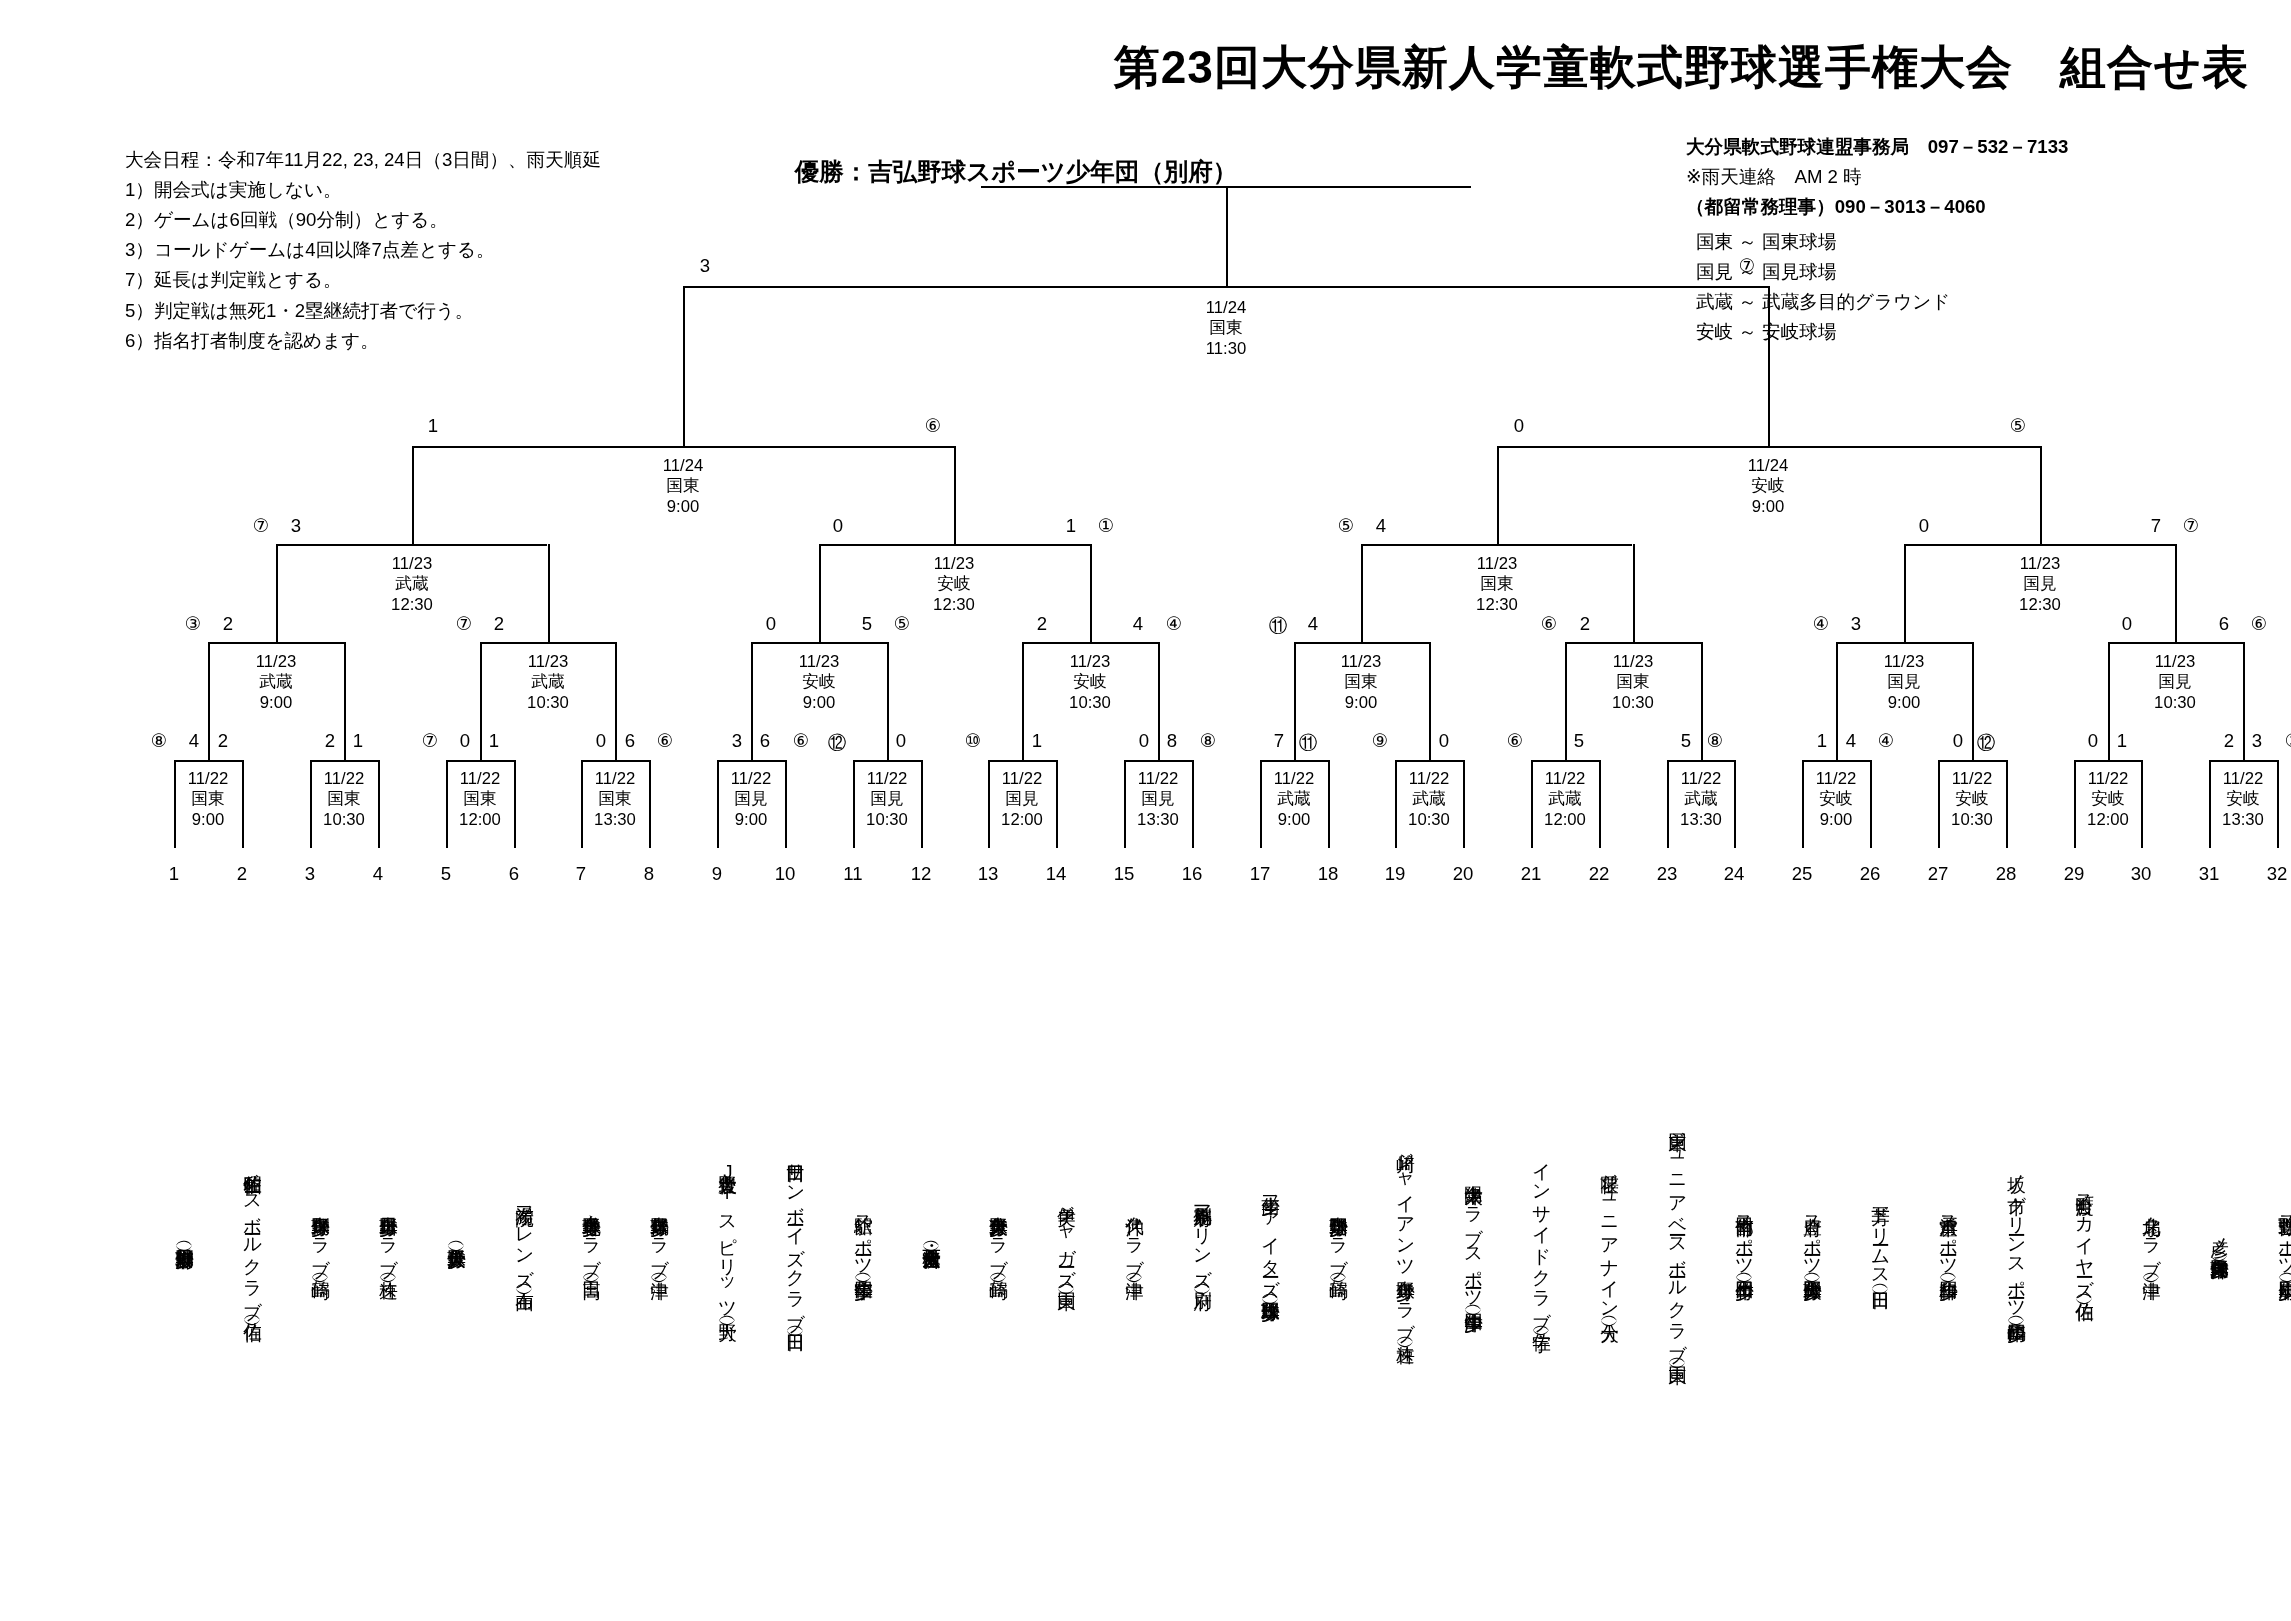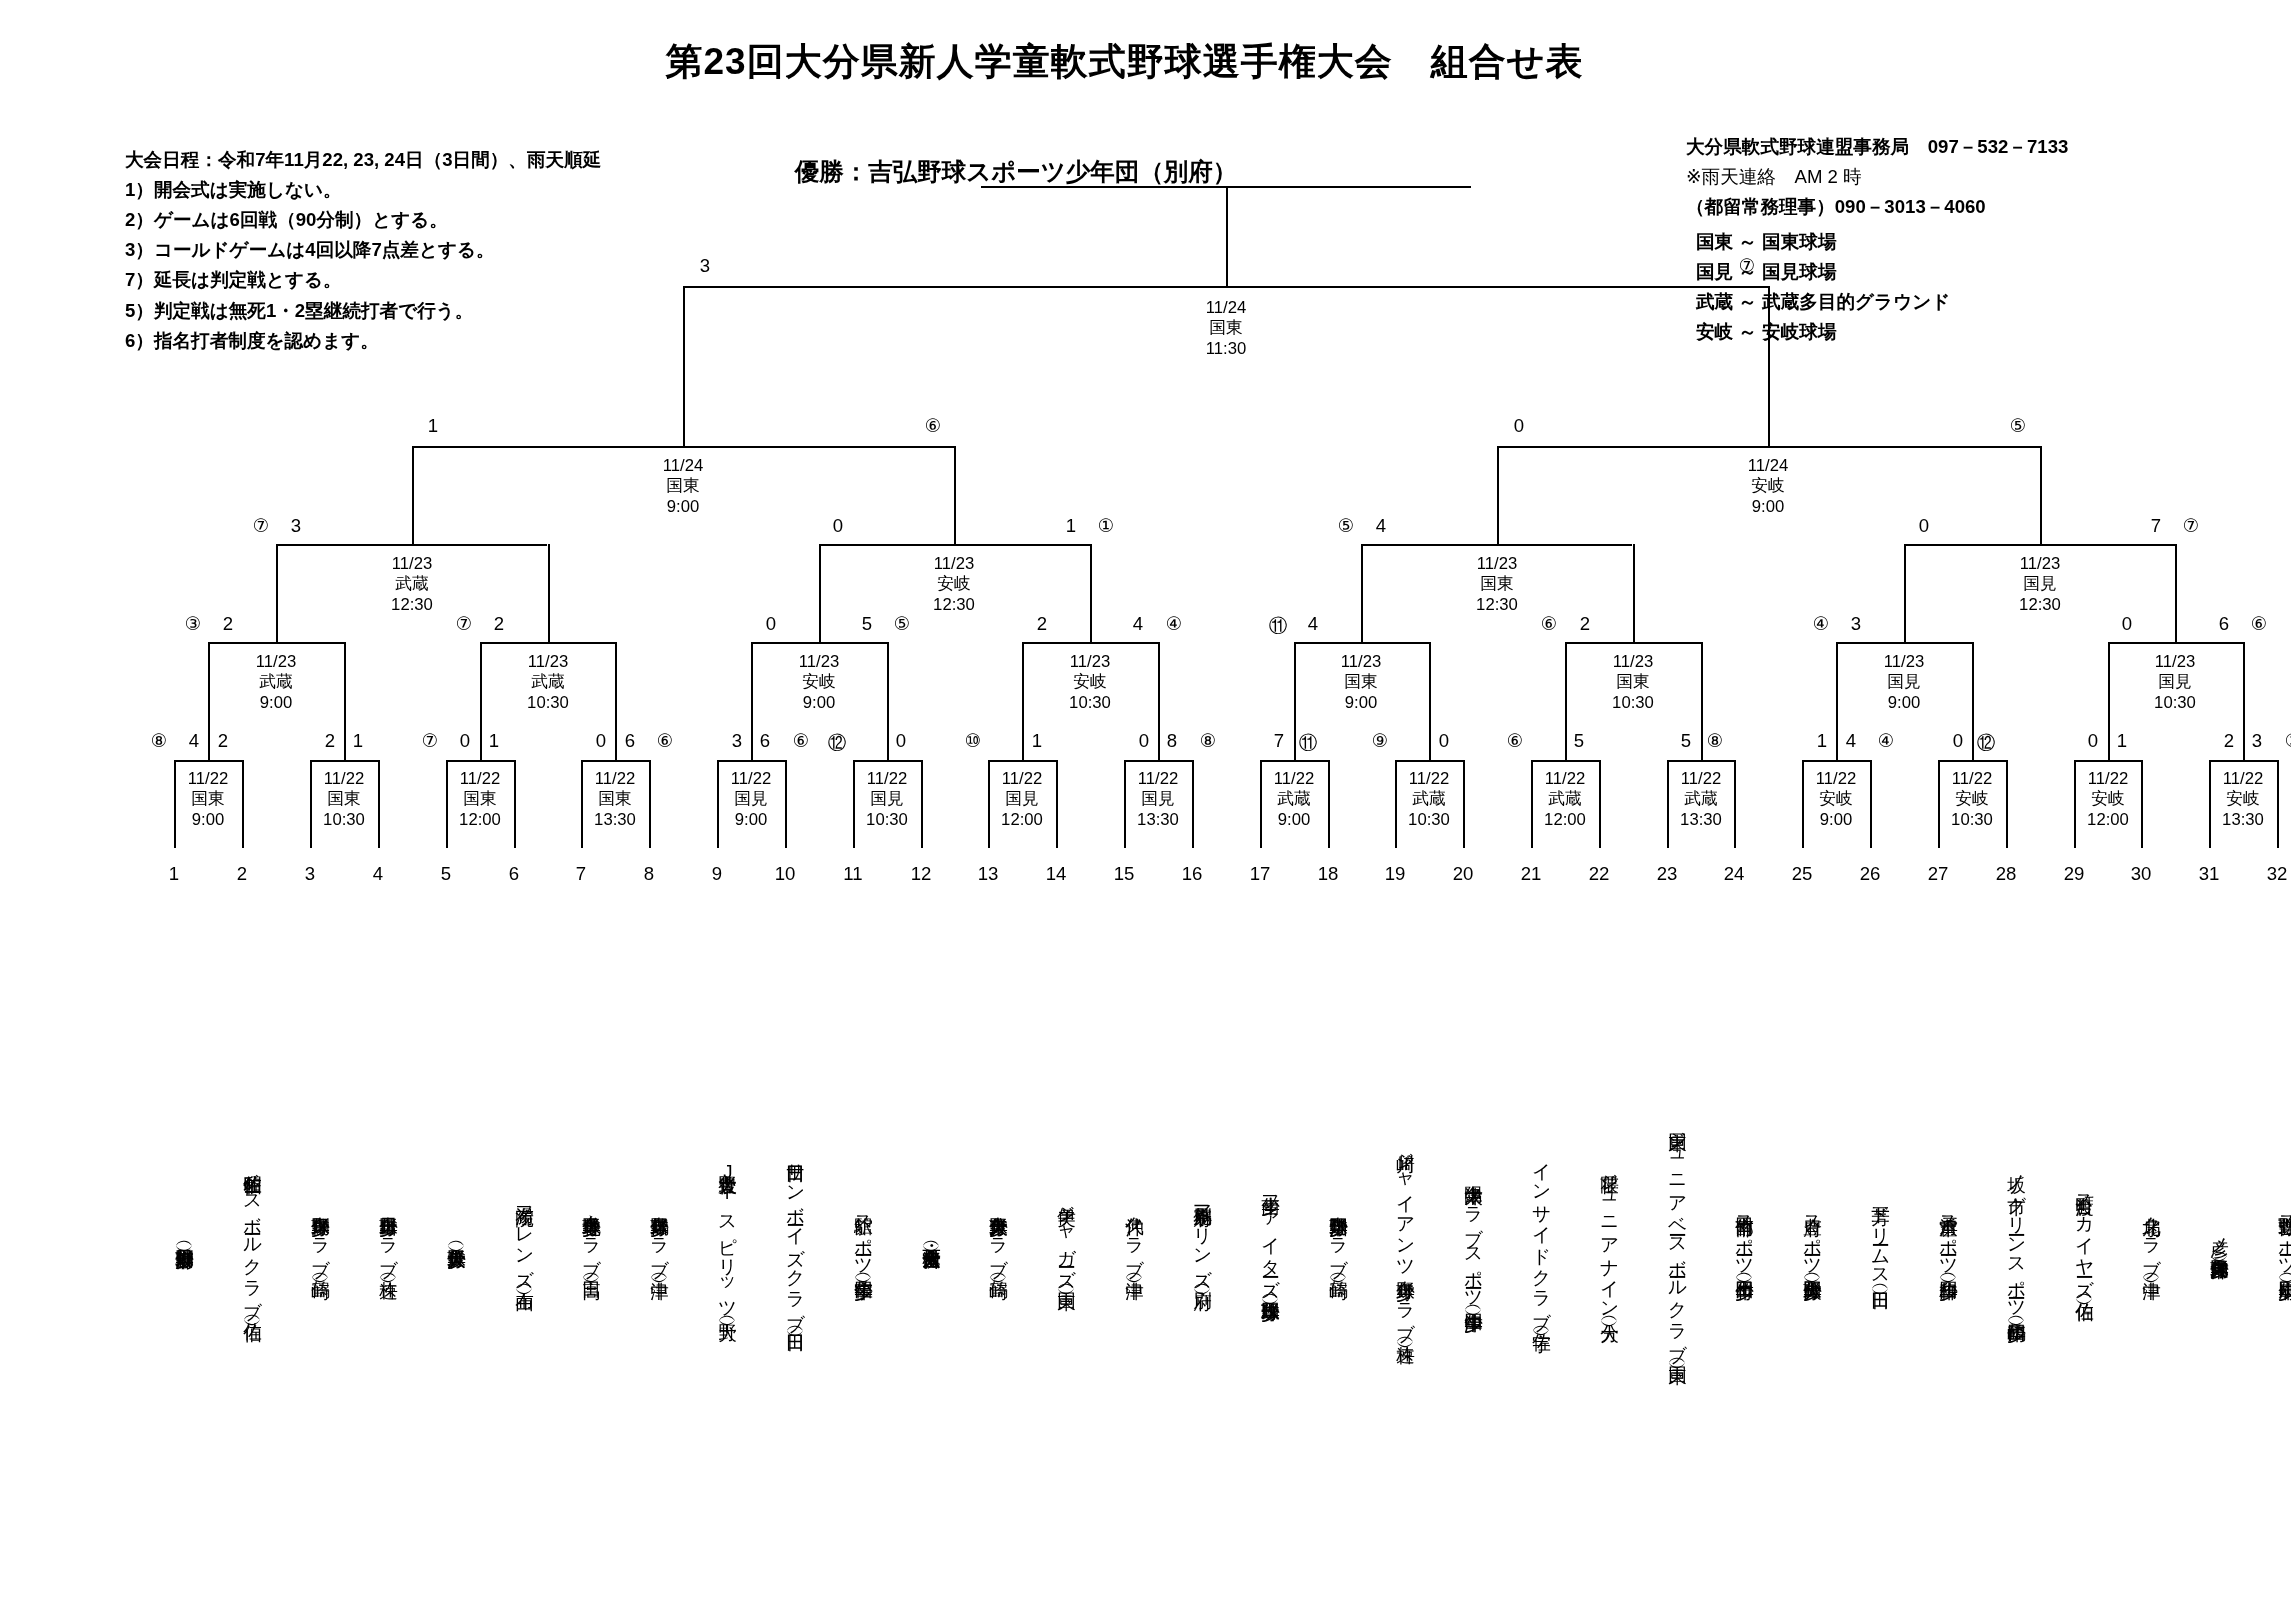--- a/index.html
+++ b/index.html
@@ -4,24 +4,24 @@
 <style>
   html,body{margin:0;padding:0;}
   body{
     width:2292px;height:1621px;
     background:#ffffff;
     font-family:"Liberation Sans","DejaVu Sans",sans-serif;
     color:#000;
     position:relative;
     overflow:hidden;
   }
-  .abs{position:absolute;font-weight:bold;}
+  .abs{position:absolute;}
   #title{
-    top:37px;left:0;width:2249px;text-align:center;
-    font-size:37px;font-weight:bold;letter-spacing:1px;
+    top:37px;left:0;width:2249px;text-align:right;
+    font-size:46px;font-weight:bold;letter-spacing:1px;
   }
   #notes{
     top:145px;left:125px;font-size:18.6px;line-height:1.62;
   }
   #contact{
     top:132px;left:1686px;font-size:18.6px;line-height:1.6;font-weight:bold;
   }
   #contact .small{font-weight:normal;}
   #venues{
     top:227px;left:1696px;font-size:18.6px;line-height:1.62;

